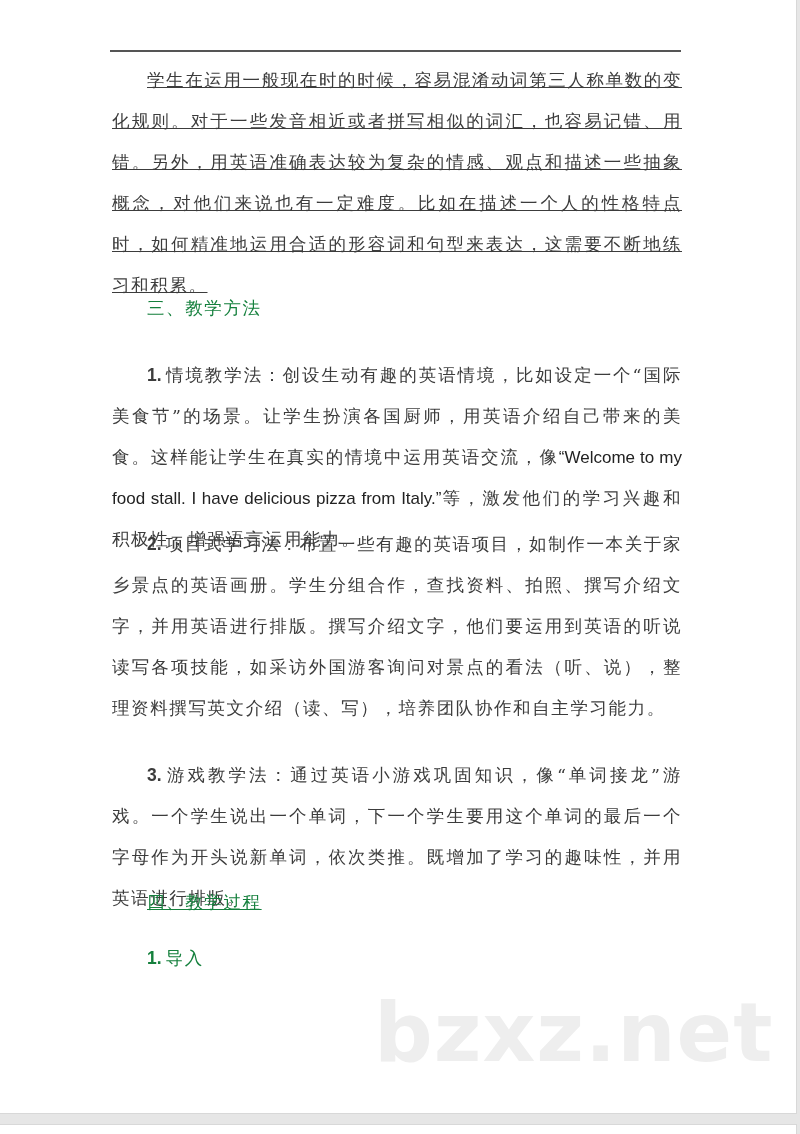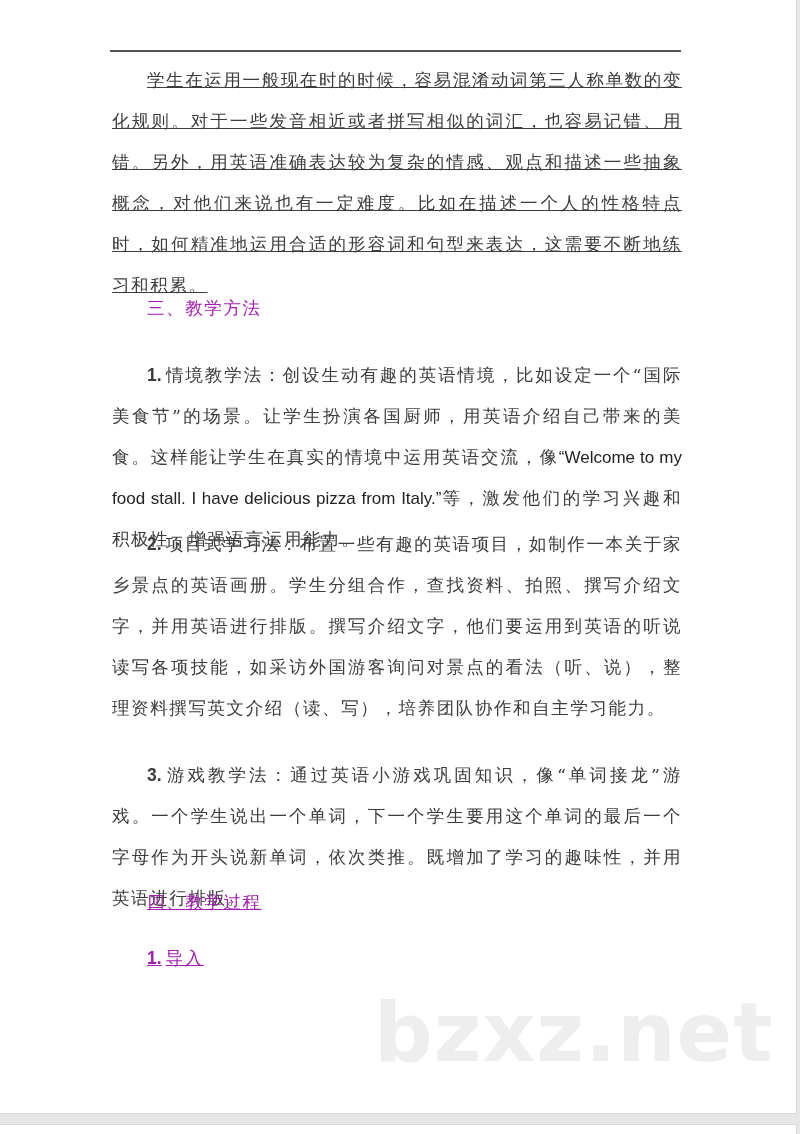--- a/index.html
+++ b/index.html
@@ -31,21 +31,21 @@
   .para {
     position: absolute; left: 112px; width: 570px;
     font-size: 17.5px; line-height: 41px;
     letter-spacing: 1.6px;
     text-align: justify;
     color: #3c3c3c;
   }
   .indent { text-indent: 35px; }
   .heading {
     position: absolute; left: 147px;
-    font-size: 17.5px; letter-spacing: 1.6px; color: #a21caf;
+    font-size: 17.5px; letter-spacing: 1.6px; color: #15803d;
   }
   .num { font-family: "Liberation Sans", sans-serif; font-weight: bold; letter-spacing: 0; margin-right: 4px; }
   .en { font-family: "Liberation Sans", sans-serif; letter-spacing: 0; color: #222; font-size: 17px; }
   .watermark {
     position: absolute; left: 374px; top: 985px;
     font-family: "DejaVu Sans", sans-serif; font-weight: bold;
     font-size: 82px; color: #eeeeee; letter-spacing: 1px;
   }
 </style>
 </head>
@@ -59,18 +59,18 @@
   <div class="heading" style="top:296px;">三、教学方法</div>
 
   <p class="para indent" style="top:355px;margin:0;"><span class="num">1.</span><span>情境教学法：创设生动有趣的英语情境，比如设定一个“国际美食节”的场景。让学生扮演各国厨师，用英语介绍自己带来的美食。这样能让学生在真实的情境中运用英语交流，像</span><span class="en">“Welcome to my food stall. I have delicious pizza from Italy.”</span><span>等，激发他们的学习兴趣和积极性，增强语言运用能力。</span></p>
 
   <p class="para indent" style="top:524px;margin:0;"><span class="num">2.</span><span>项目式学习法：布置一些有趣的英语项目，如制作一本关于家乡景点的英语画册。学生分组合作，查找资料、拍照、撰写介绍文字，并用英语进行排版。撰写介绍文字，他们要运用到英语的听说读写各项技能，如采访外国游客询问对景点的看法（听、说），整理资料撰写英文介绍（读、写），培养团队协作和自主学习能力。</span></p>
 
   <p class="para indent" style="top:755px;margin:0;"><span class="num">3.</span><span>游戏教学法：通过英语小游戏巩固知识，像“单词接龙”游戏。一个学生说出一个单词，下一个学生要用这个单词的最后一个字母作为开头说新单词，依次类推。既增加了学习的趣味性，并用英语进行排版。</span></p>
 
   <div class="heading" style="top:890px;text-decoration:underline;">四、教学过程</div>
 
-  <div class="heading" style="top:946px;text-decoration:underline;"><span class="num">1.</span><span>导入</span></div>
+  <div class="heading" style="top:946px;"><span class="num">1.</span><span>导入</span></div>
 
   <div class="watermark">bzxz.net</div>
 </div>
 
 <div class="page-next"></div>
 
 </body></html>

